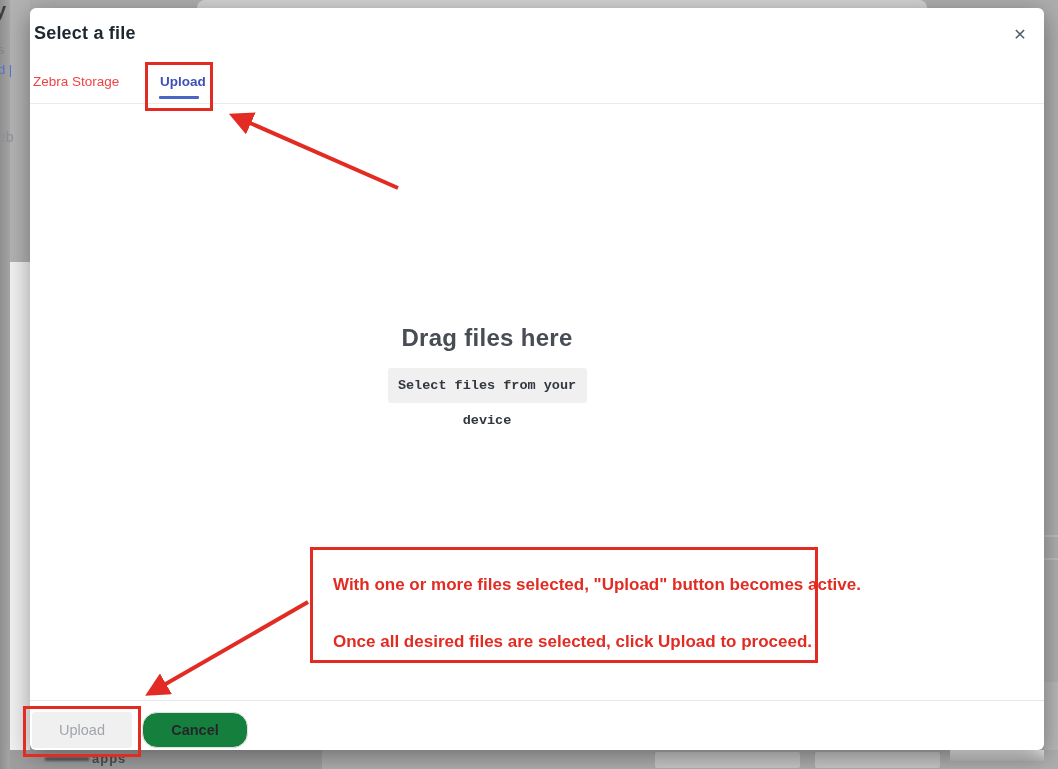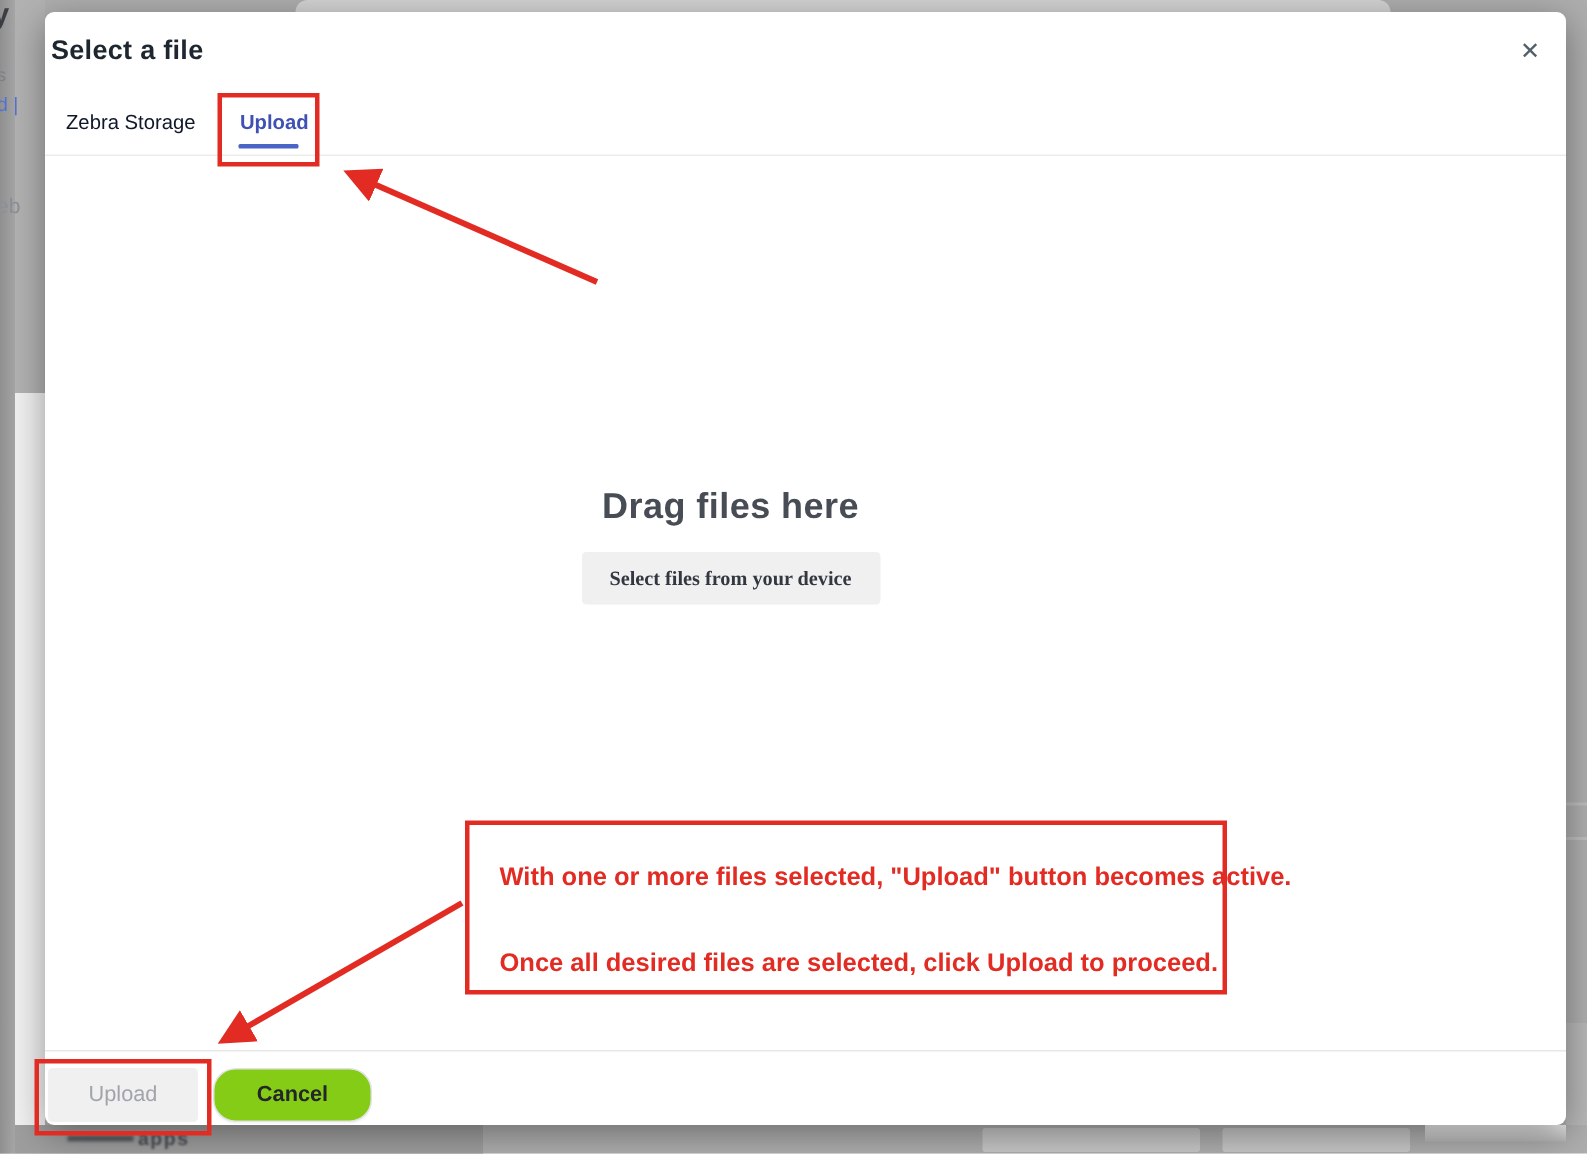--- a/index.html
+++ b/index.html
@@ -24,35 +24,35 @@
   .frag-bottom{left:92px;top:751px;font-size:13px;font-weight:700;color:#4a4e54;filter:blur(.6px);letter-spacing:1px}
   .frag-bottom-dash{position:absolute;left:45px;top:757px;width:44px;height:4px;background:#5a5d62;filter:blur(1px)}
 
   
   .modal{position:absolute;left:30px;top:8px;width:1014px;height:742px;background:#fff;border-radius:6px;
          box-shadow:0 6px 24px rgba(0,0,0,.38);z-index:1}
   .modal-title{position:absolute;left:4px;top:15px;font-size:18px;font-weight:700;color:#1e2630;letter-spacing:.2px}
   .close-btn{position:absolute;left:976px;top:12px;width:28px;height:28px;display:flex;align-items:center;justify-content:center;
              font-size:16px;color:#54606a;cursor:pointer;background:none;border:none}
   .tab{position:absolute;top:52px;height:43px;display:flex;align-items:center;font-size:13.5px;cursor:pointer;background:none;border:none}
-  .tab-zebra{left:14px;color:#0f172a}
+  .tab-zebra{left:3px;color:#ef4444}
   .tab-upload{left:130px;color:var(--accent);font-weight:700}
   .tab-underline{position:absolute;left:129px;top:88px;width:40px;height:3px;background:#4a65c6;border-radius:1px}
   .tabbar-divider{position:absolute;left:0;top:95px;width:100%;height:1px;background:#ebebeb}
 
   .dropzone{position:absolute;left:257px;top:316px;width:400px;text-align:center}
   .dz-heading{font-size:24px;font-weight:700;color:#474c55;letter-spacing:.3px}
   .dz-sep{margin-top:9px;font-size:12px;font-weight:700;color:#595e66}
   .dz-btn{margin-top:16px;display:inline-block;width:199px;height:35px;line-height:35px;background:#f0f0f1;border:none;
-          border-radius:3px;font-family:Liberation Serif, serif;font-size:13.5px;font-weight:700;color:#323740;cursor:pointer}
+          border-radius:3px;font-family:Liberation Mono, monospace;font-size:13.5px;font-weight:700;color:#323740;cursor:pointer}
 
   .footer-divider{position:absolute;left:0;top:692px;width:100%;height:1px;background:#e7e7e7}
   .btn-upload{position:absolute;left:2px;top:704px;width:100px;height:36px;background:#f0f0f1;border:none;border-radius:3px;
               font-family:"Liberation Sans",sans-serif;font-size:14.5px;color:#a1a5ab;font-weight:400;cursor:default}
-  .btn-cancel{position:absolute;left:112px;top:704px;width:106px;height:36px;background:#84cc16;border:1px solid #e2e2e2;border-radius:15px;
+  .btn-cancel{position:absolute;left:112px;top:704px;width:106px;height:36px;background:#15803d;border:1px solid #e2e2e2;border-radius:15px;
               font-family:"Liberation Sans",sans-serif;font-size:14.5px;font-weight:700;color:#24262b;cursor:pointer;
               box-shadow:0 1px 1px rgba(0,0,0,.04)}
 
   
   :root{--accent:#3F51B5;--anno:#E22C23}
   .anno-box{position:absolute;border:3px solid var(--anno);z-index:6;pointer-events:none}
   .anno-box-tab{left:145px;top:62px;width:68px;height:49px}
   .anno-box-upload{left:23px;top:706px;width:118px;height:51px}
   .anno-note{position:absolute;left:310px;top:547px;width:508px;height:116px;border:3px solid var(--anno);z-index:6;
              padding:25px 0 0 20px;background:transparent}

